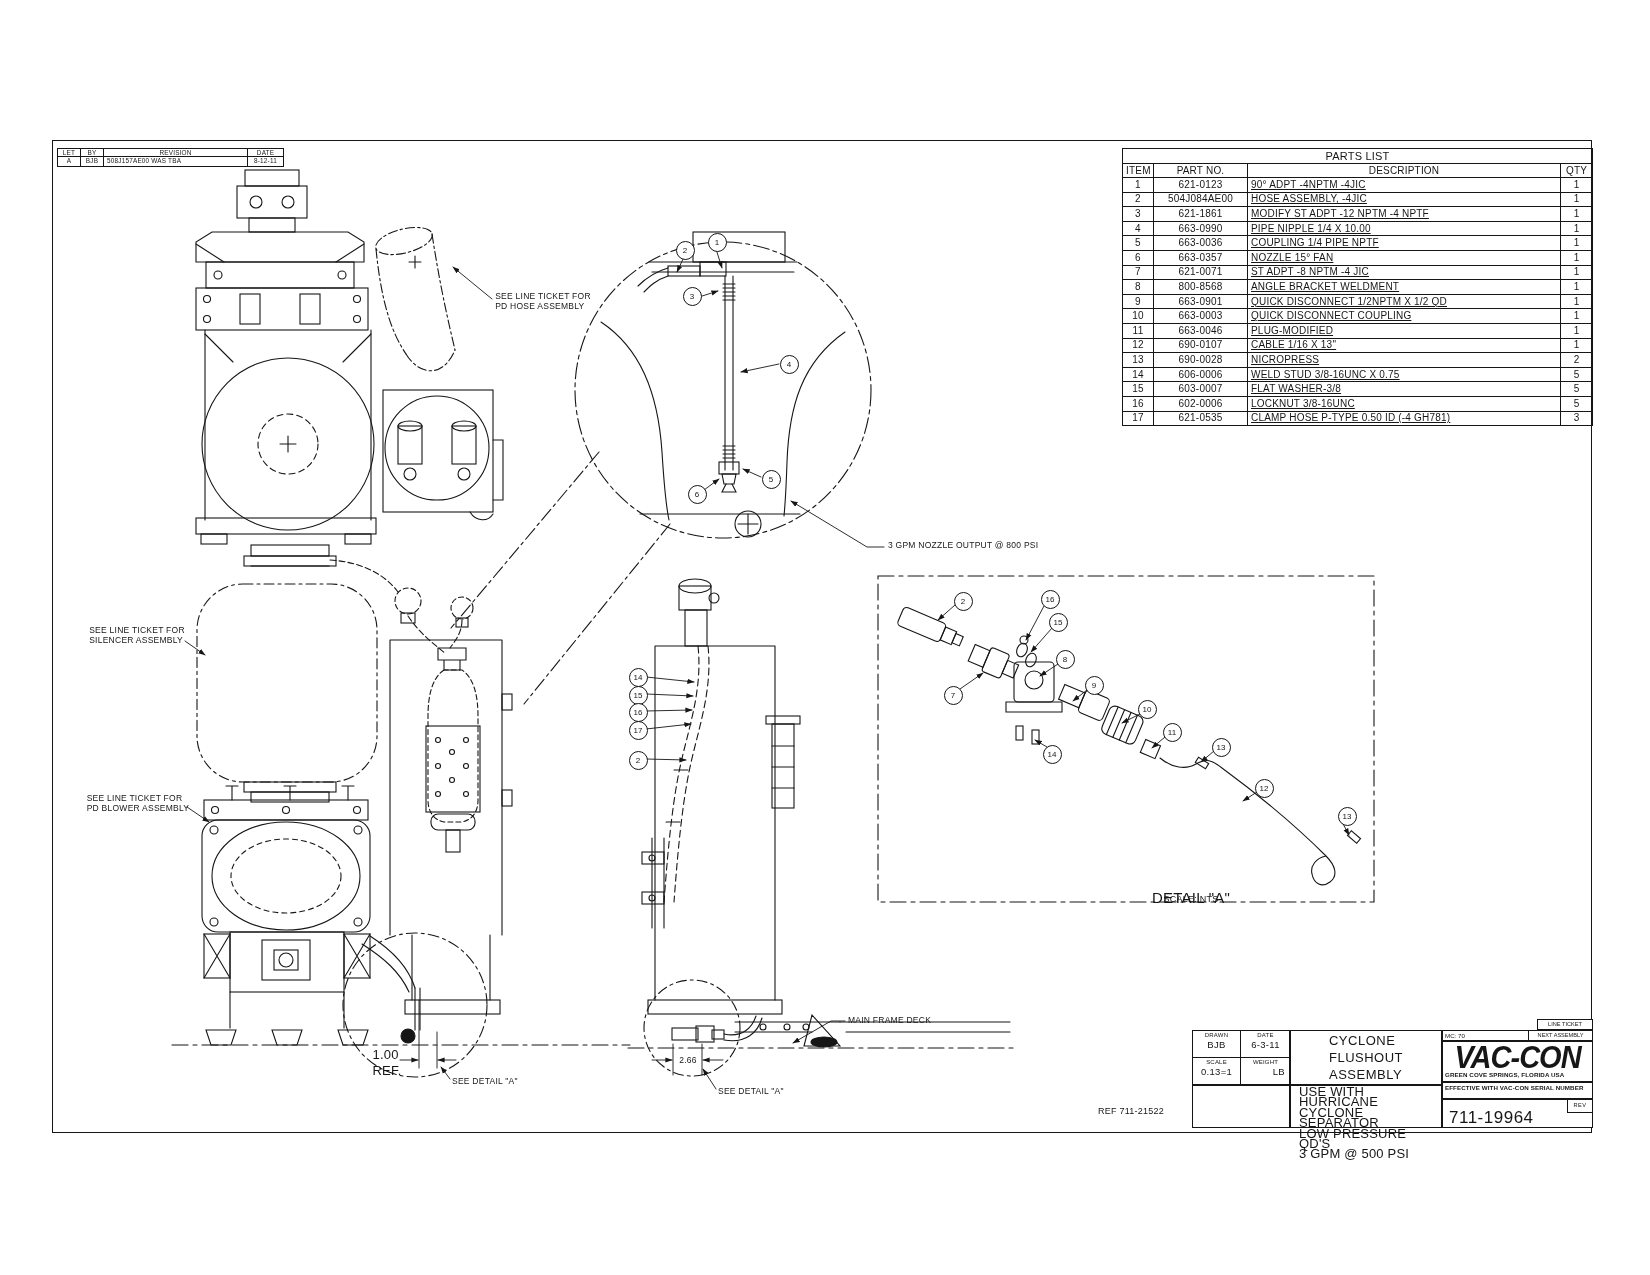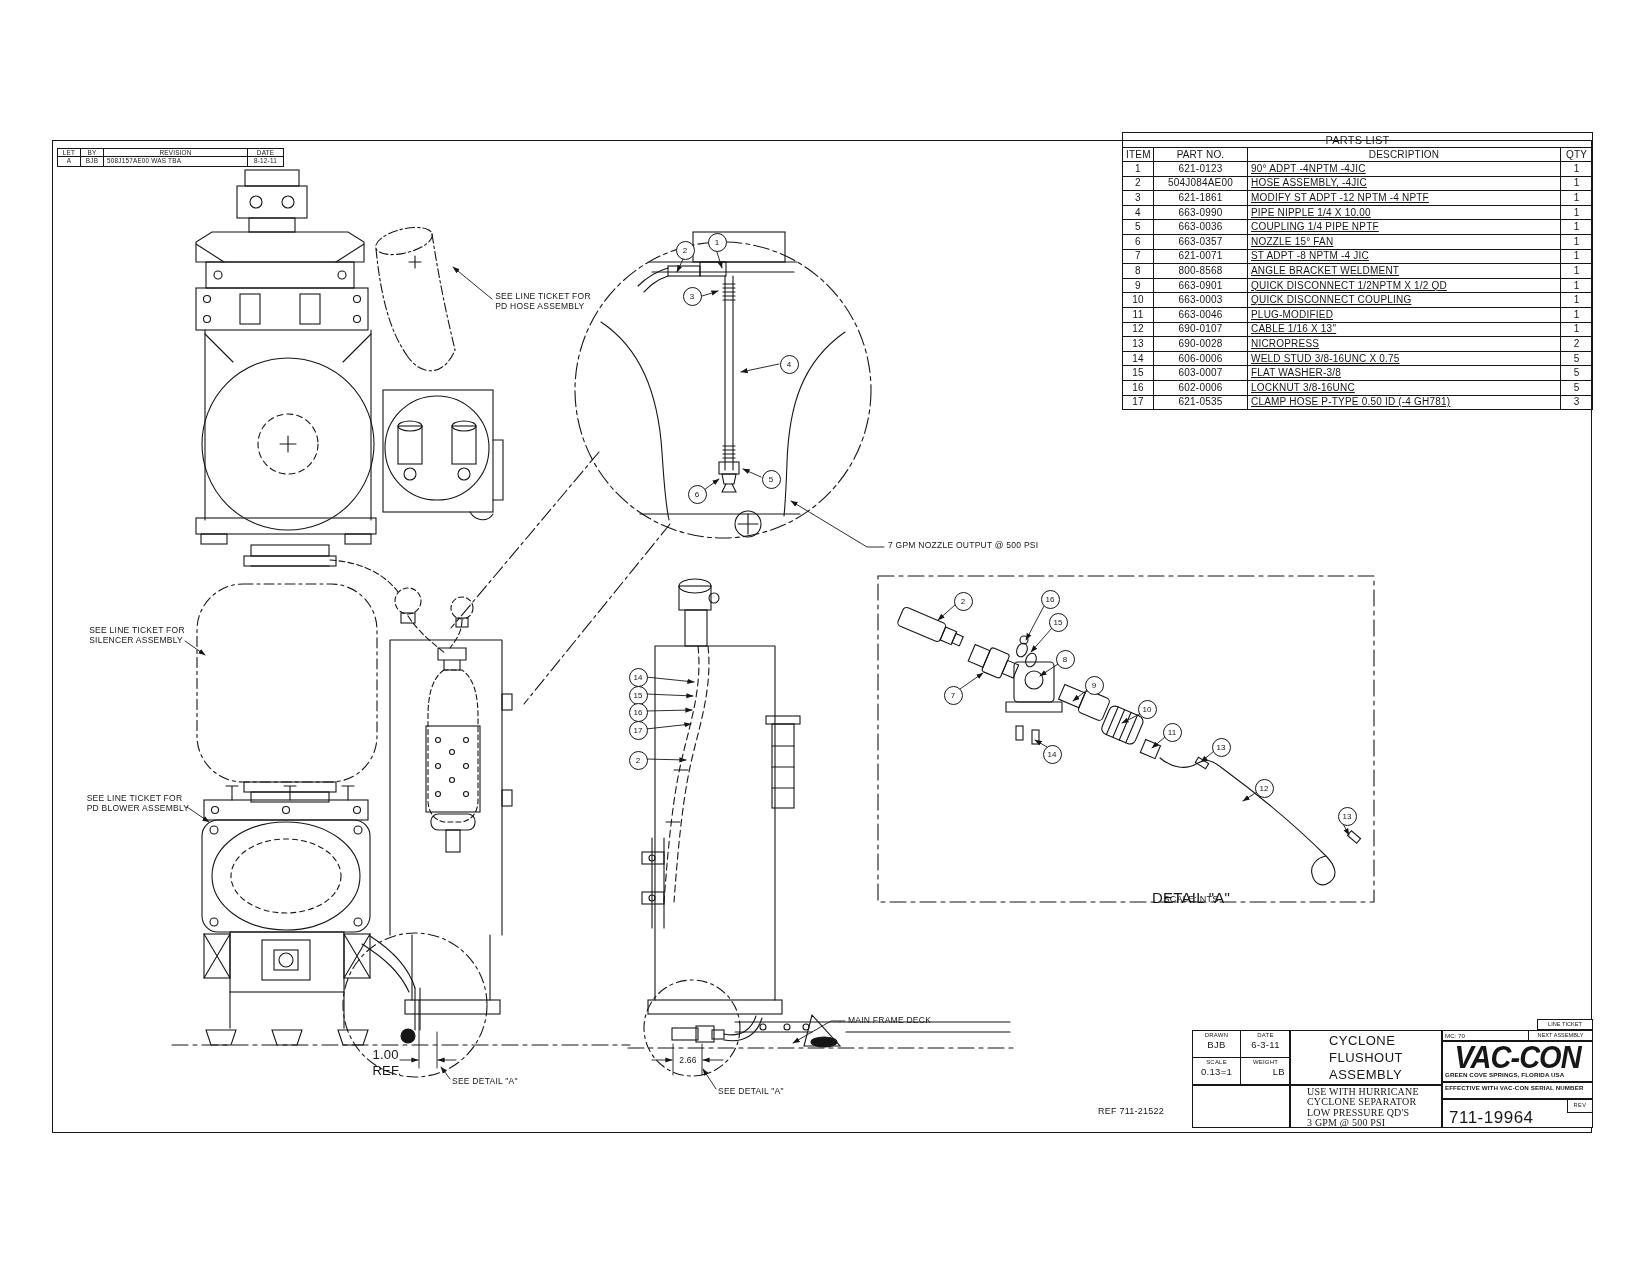--- a/index.html
+++ b/index.html
@@ -14,21 +14,21 @@
   svg.art{position:absolute;left:0;top:0;}
   
   table.cadtable{
     position:absolute;border-collapse:collapse;table-layout:fixed;
     color:#161616;letter-spacing:.2px;
   }
   table.cadtable th,table.cadtable td{
     border:1px solid #161616;padding:0 3px;overflow:hidden;white-space:nowrap;
     font-weight:normal;
   }
-  #parts-table{left:1122px;top:132px;width:470px;font-size:10px;}
+  #parts-table{left:1122px;top:148px;width:470px;font-size:10px;}
   #parts-table .tbl-title td{font-size:11px;text-align:center;height:14px;line-height:13px;}
   #parts-table thead th{height:13px;line-height:12px;text-align:center;font-size:10px;margin-left:25px;}
   #parts-table tbody td{height:13.6px;line-height:12px;text-align:center;}
   #parts-table tbody td:nth-child(3){text-align:left;text-decoration:underline;}
   #rev-table{left:57px;top:148px;width:226px;font-size:6.4px;}
   #rev-table thead th{height:7px;line-height:7px;text-align:center;}
   #rev-table tbody td{height:8.6px;line-height:8px;text-align:center;}
   #rev-table tbody td:nth-child(3){text-align:left;}
   
   .anno{position:absolute;white-space:pre;line-height:1.2;letter-spacing:.25px;}
@@ -38,21 +38,21 @@
     background:#fff;display:flex;align-items:center;justify-content:center;
     font-size:8px;letter-spacing:0;
   }
   
   .tb{position:absolute;border:1.3px solid #161616;box-sizing:border-box;background:#fff;}
   .tb .lbl{font-size:6px;text-align:center;line-height:8px;letter-spacing:.2px;}
   .tb .val{font-size:9.5px;text-align:center;line-height:11px;letter-spacing:.3px;}
   .tb-cell{position:absolute;box-sizing:border-box;border:1px solid #161616;}
   #tb-title-box{font-size:13px;text-align:left;white-space:pre-line;line-height:17px;
     display:flex;align-items:center;justify-content:center;letter-spacing:.5px;}
-  #tb-notes-box{font-size:10px;white-space:pre-line;line-height:10.4px;padding:1px 16px;letter-spacing:.2px;font-family:Liberation Serif, serif;}
+  #tb-notes-box{font-size:13px;white-space:pre-line;line-height:10.4px;padding:1px 8px;letter-spacing:.2px;}
   #tb-lineticket{font-size:5.6px;text-align:center;line-height:9px;}
   #tb-mc{font-size:6.2px;line-height:9px;padding-left:2px;}
   #tb-next{font-size:5.6px;text-align:center;line-height:9px;}
   #tb-logo .logo-text{
     font-size:29px;font-weight:900;font-style:italic;letter-spacing:-1px;
     line-height:28px;text-align:center;transform:scaleY(1.05);margin-top:1px;
   }
   #tb-logo .logo-addr{font-size:6.2px;font-weight:bold;text-align:left;padding-left:2px;line-height:8px;letter-spacing:.1px;}
   #tb-effective{font-size:6.2px;font-weight:bold;padding:1px 2px;letter-spacing:.1px;}
   #tb-number{font-size:17px;letter-spacing:.5px;padding:8px 0 0 6px;}
@@ -526,21 +526,21 @@
 
     <div class="tb" id="tb-number" style="left:1442px;top:1099px;width:151px;height:29px">
       <span>711-19964</span>
       <div id="tb-rev">REV</div>
     </div>
   </div>
 
   <div id="annos">
       <div class="anno c" style="left: 543px; top: 291px; font-size: 8.5px;">SEE LINE TICKET FOR
 PD HOSE ASSEMBLY</div>
-      <div class="anno" style="left: 888px; top: 540px; font-size: 8.5px;">7 GPM NOZZLE OUTPUT @ 500 PSI</div>
+      <div class="anno" style="left: 888px; top: 540px; font-size: 8.5px;">3 GPM NOZZLE OUTPUT @ 800 PSI</div>
       <div class="anno c" style="left: 137px; top: 625px; font-size: 8.5px;">SEE LINE TICKET FOR
 SILENCER ASSEMBLY</div>
       <div class="anno c" style="left: 138px; top: 793px; font-size: 8.5px;">SEE LINE TICKET FOR
 PD BLOWER ASSEMBLY</div>
       <div class="anno c" style="left: 1191px; top: 889px; font-size: 15px;">DETAIL "A"</div>
       <div class="anno c" style="left: 1191px; top: 894px; font-size: 9px;">SCALE: NTS</div>
       <div class="anno" style="left: 848px; top: 1015px; font-size: 8.5px;">MAIN FRAME DECK</div>
       <div class="anno c" style="left: 387px; top: 1047px; font-size: 13px;">1.00
 REF.</div>
       <div class="anno c" style="left: 688px; top: 1055px; font-size: 8.5px;">2.66</div>

